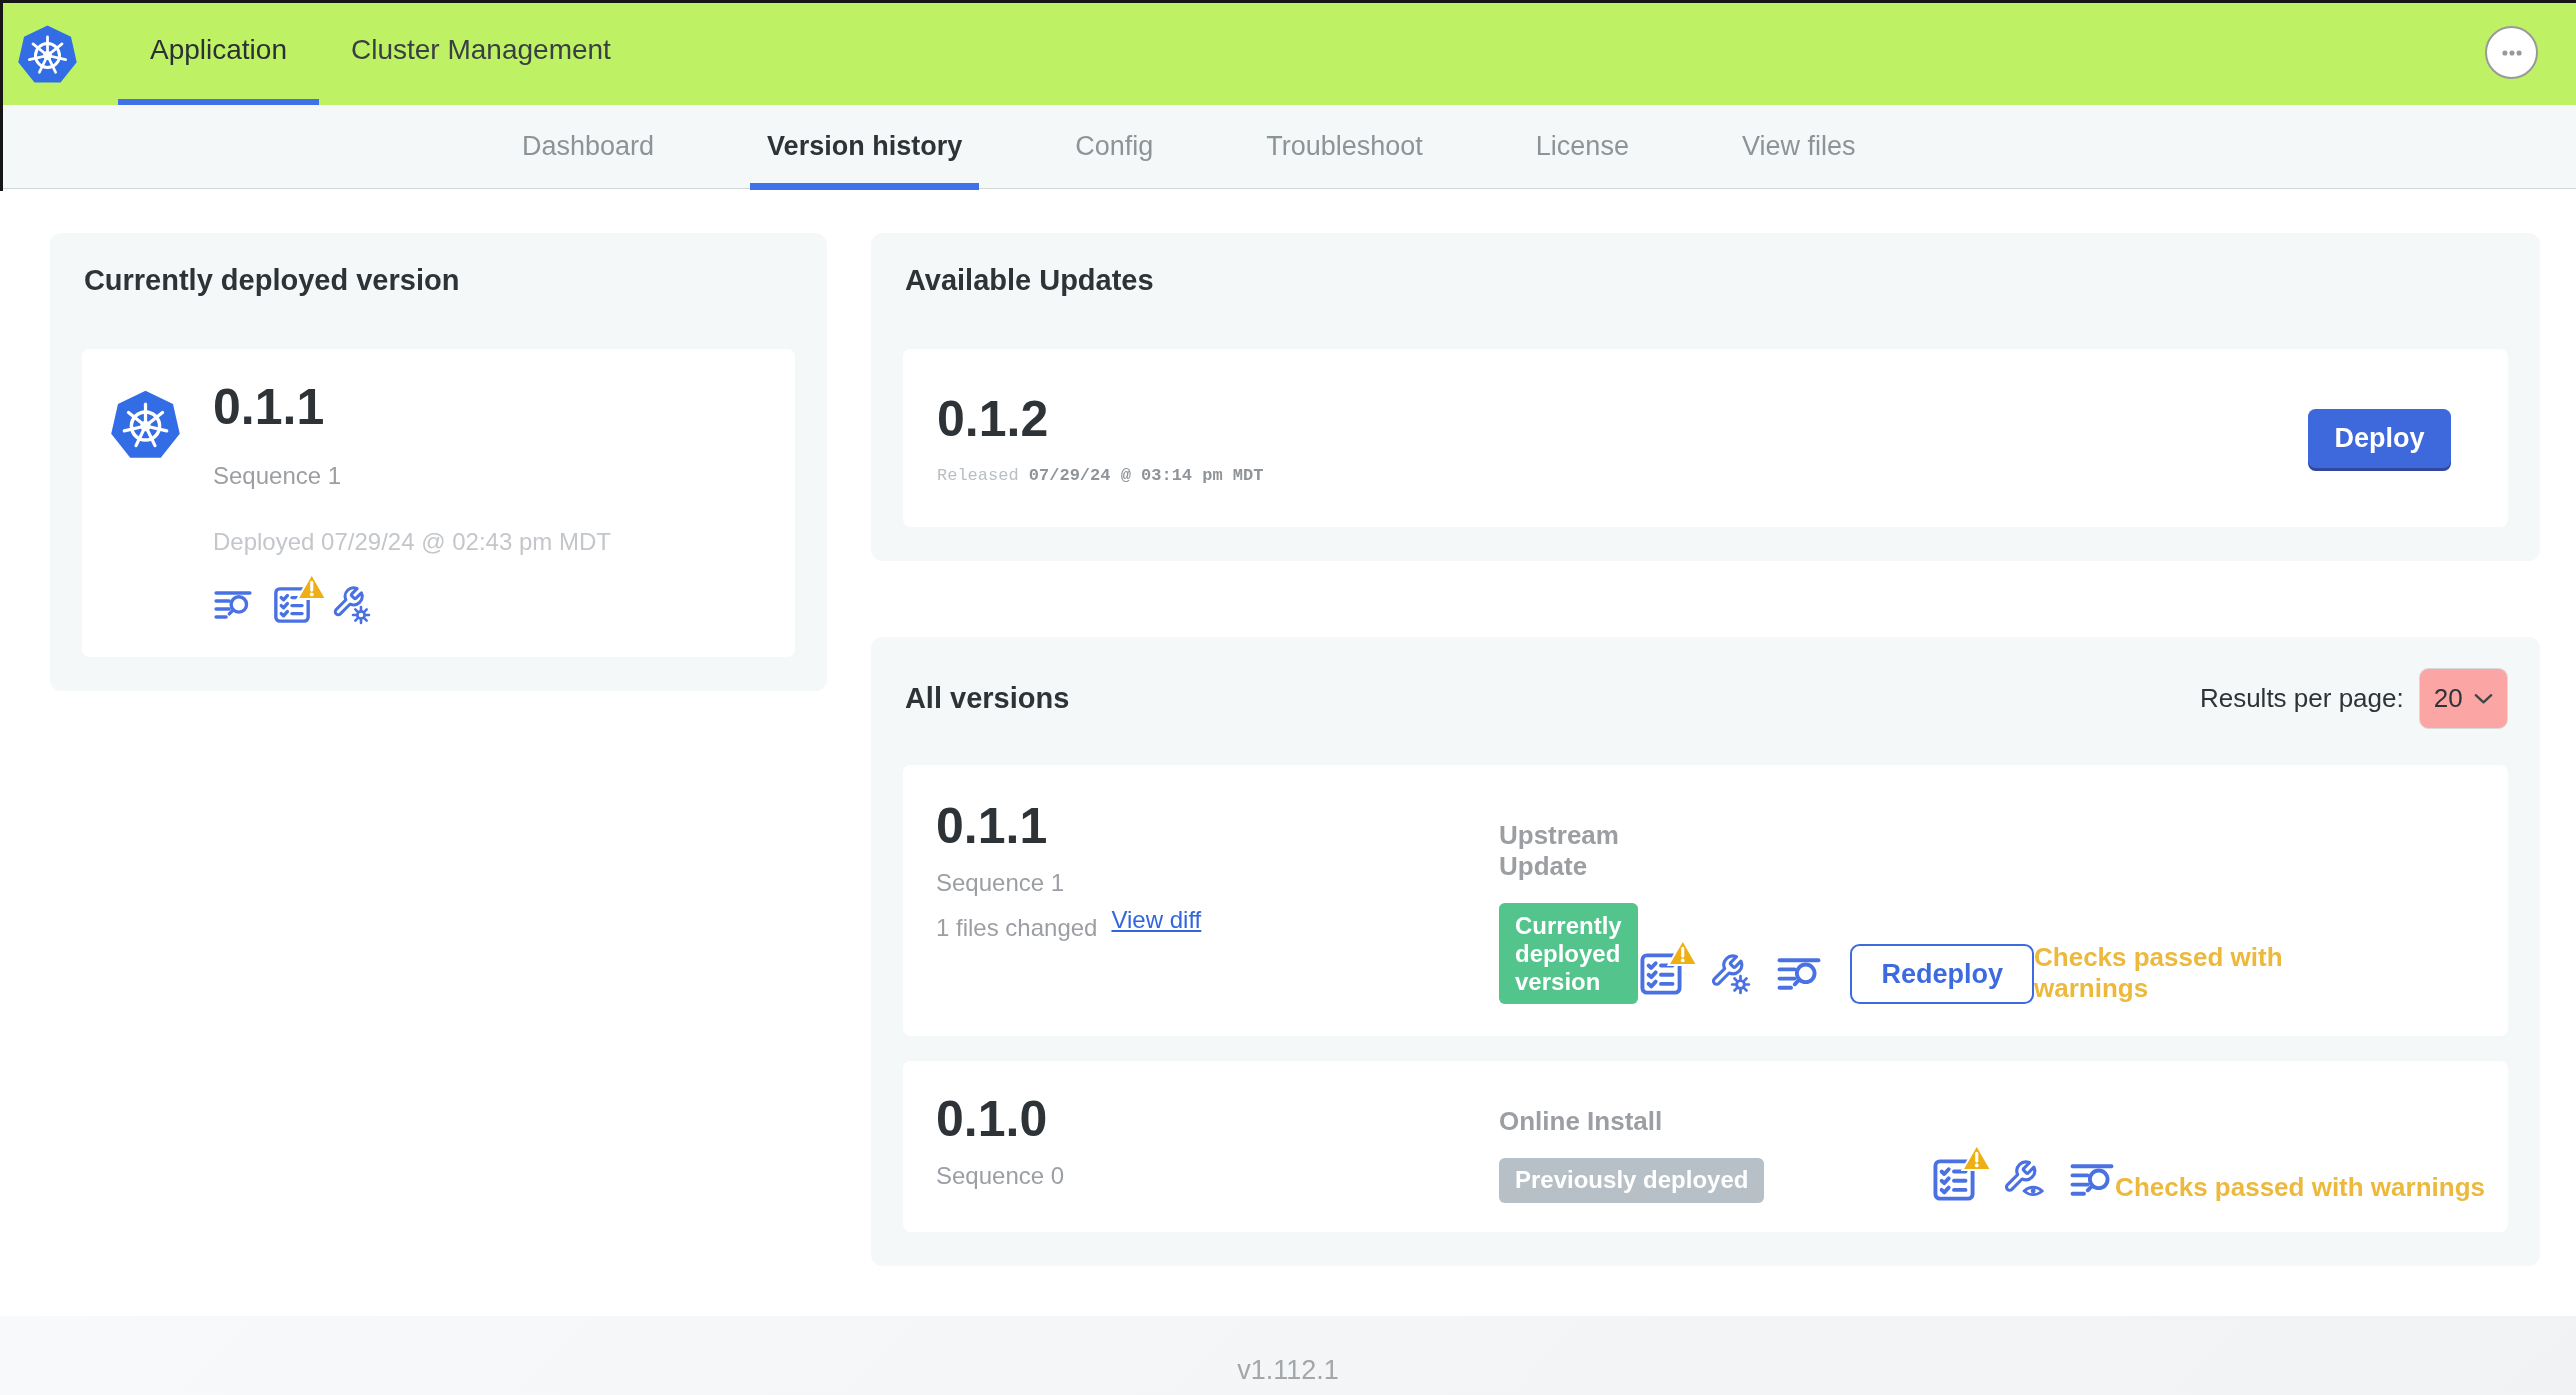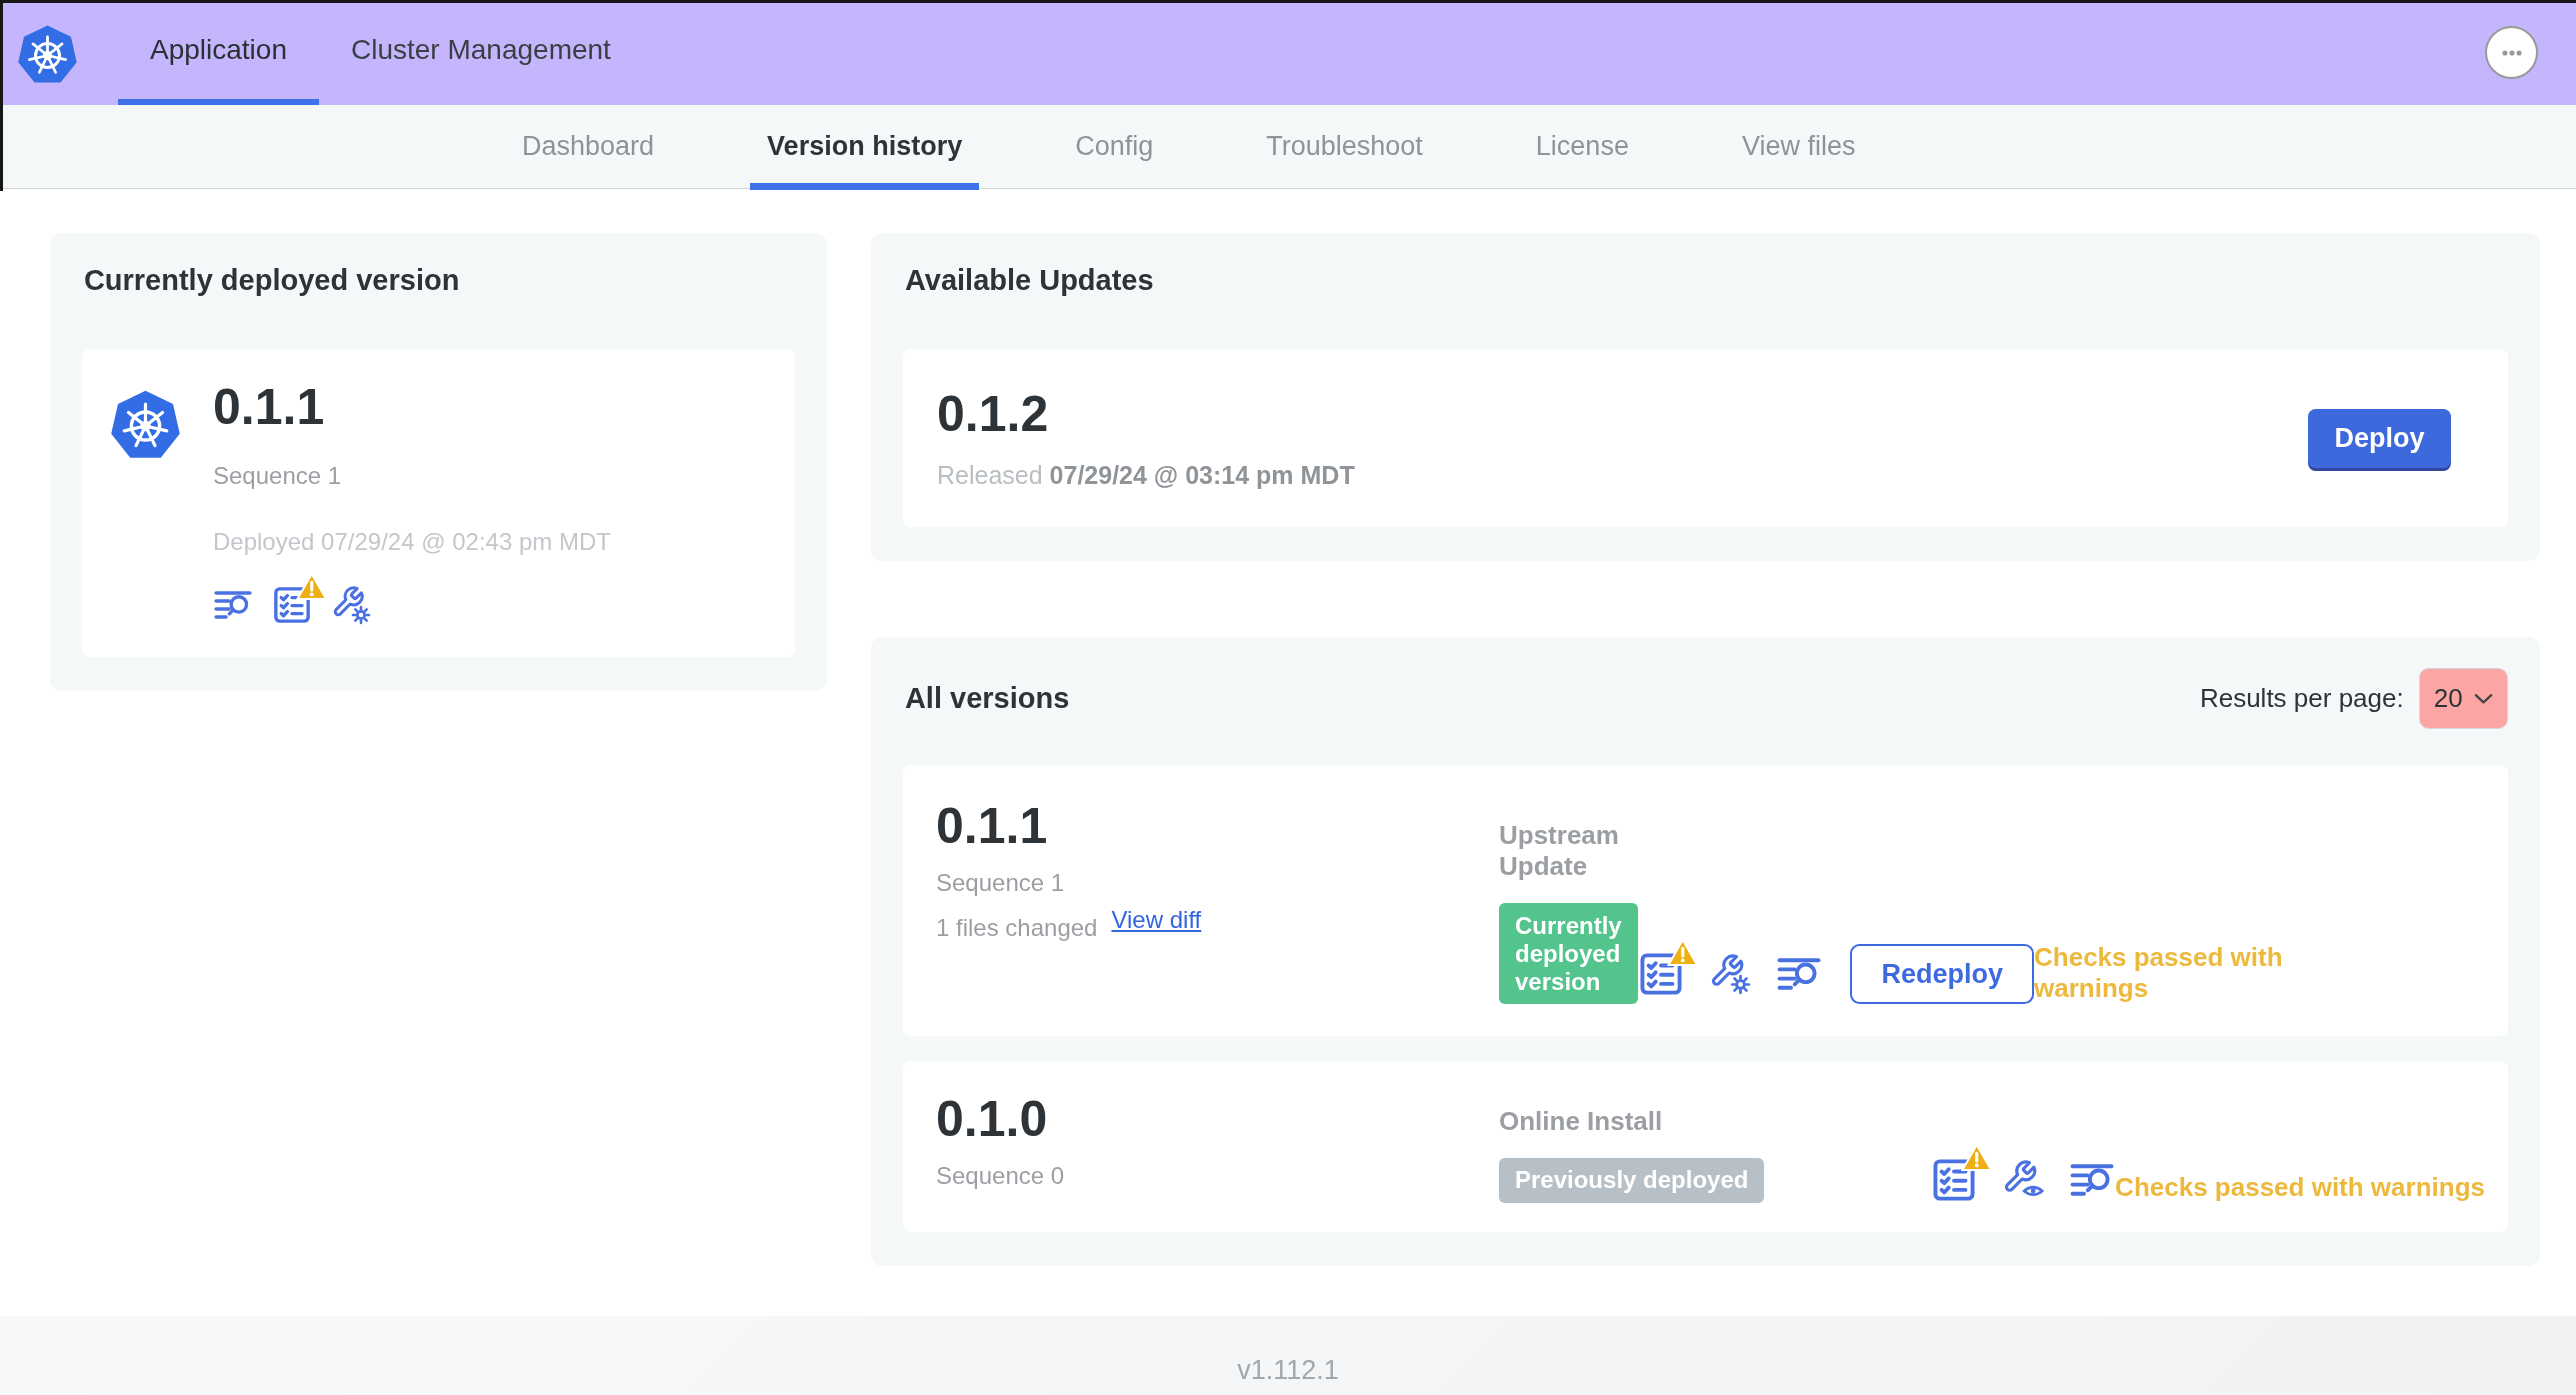--- a/index.html
+++ b/index.html
@@ -5,21 +5,21 @@
   * { margin:0; padding:0; box-sizing:border-box; }
   html,body { background:#fff; }
   body { font-family:"Liberation Sans","DejaVu Sans",sans-serif; color:#2e3338; }
   .page { width:2576px; height:1396px; display:flex; flex-direction:column; position:relative; overflow:hidden; background:#fff; }
 
   
   .edge-top { position:absolute; left:0; top:0; width:100%; height:2.9px; background:#161616; z-index:9; }
   .edge-left { position:absolute; left:0; top:0; width:2.9px; height:191px; background:#161616; z-index:9; }
 
   
-  .topbar { height:105px; background:#c4b5fd; display:flex; align-items:stretch; flex:0 0 auto; }
+  .topbar { height:105px; background:#bef264; display:flex; align-items:stretch; flex:0 0 auto; }
   .brand { align-self:center; margin:5.7px 40px 0 17px; }
   .brand svg { width:61px; height:65px; display:block; }
   .top-tab { display:flex; align-items:center; padding:0 32px; font-size:28px; color:#3a3f44;
              border-bottom:6.7px solid transparent; cursor:pointer; }
   .top-tab.active { border-bottom-color:#3f72e8; color:#2b3035; }
   .menu-btn { margin-left:auto; align-self:center; margin-right:38px; width:53px; height:53px; border-radius:50%;
               border:2.9px solid #97999b; background:#fff; color:#97999b; display:flex; align-items:center; justify-content:center; cursor:pointer; }
   .menu-btn svg { width:34px; height:34px; }
 
   
@@ -52,21 +52,21 @@
   
   .ic { display:block; color:#4a71e2; fill:none; }
   .s44 { width:42px; height:42px; }
   .s48 { width:46px; height:46px; }
   .s42 { width:40px; height:40px; }
   .iwrap { position:relative; display:inline-block; }
   .warn-badge { position:absolute; top:-13.4px; right:-15.3px; width:31.5px; height:29px; }
 
   
   .update-card { display:flex; align-items:center; padding:32px 34px; min-height:178px; }
-  .rel { margin-top:19px; font-size:25px; }
+  .rel { margin-top:19px; font-size:17px;font-family:Liberation Mono, monospace; }
   .rel .pre { color:#b9bec2; }
   .rel .date { color:#8f9499; font-weight:bold; }
   .btn-primary { margin-left:auto; margin-right:23px; width:143px; height:59px; border:none; border-radius:7.6px;
                  background:#3e69dd; color:#fff; font-size:27px; font-weight:bold; font-family:inherit;
                  box-shadow:0 2.9px 0 #32489f; cursor:pointer; }
 
   
   .panel-versions { margin-top:76px; }
   .panel-head { display:flex; align-items:center; margin-bottom:36px;gap:26px; }
   .panel-head .panel-title { margin-bottom:0; }

